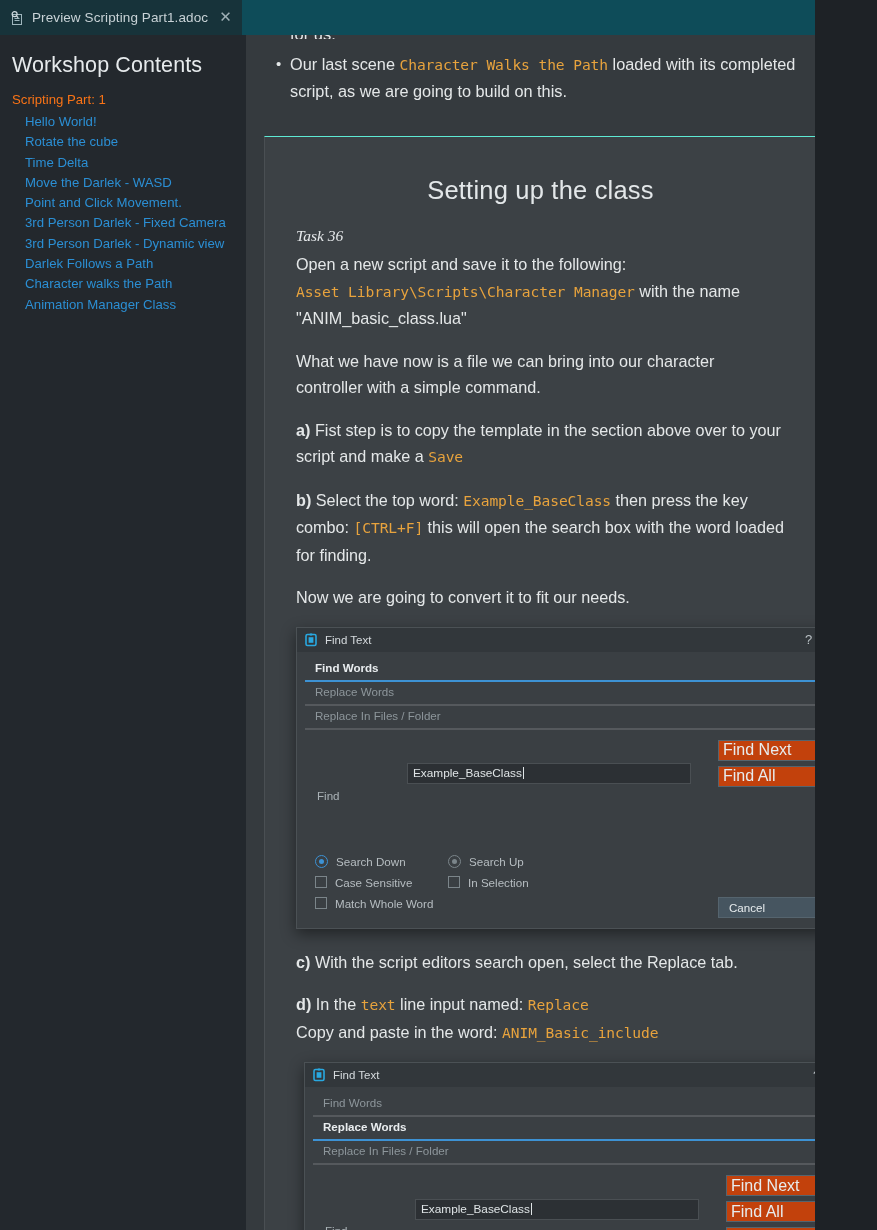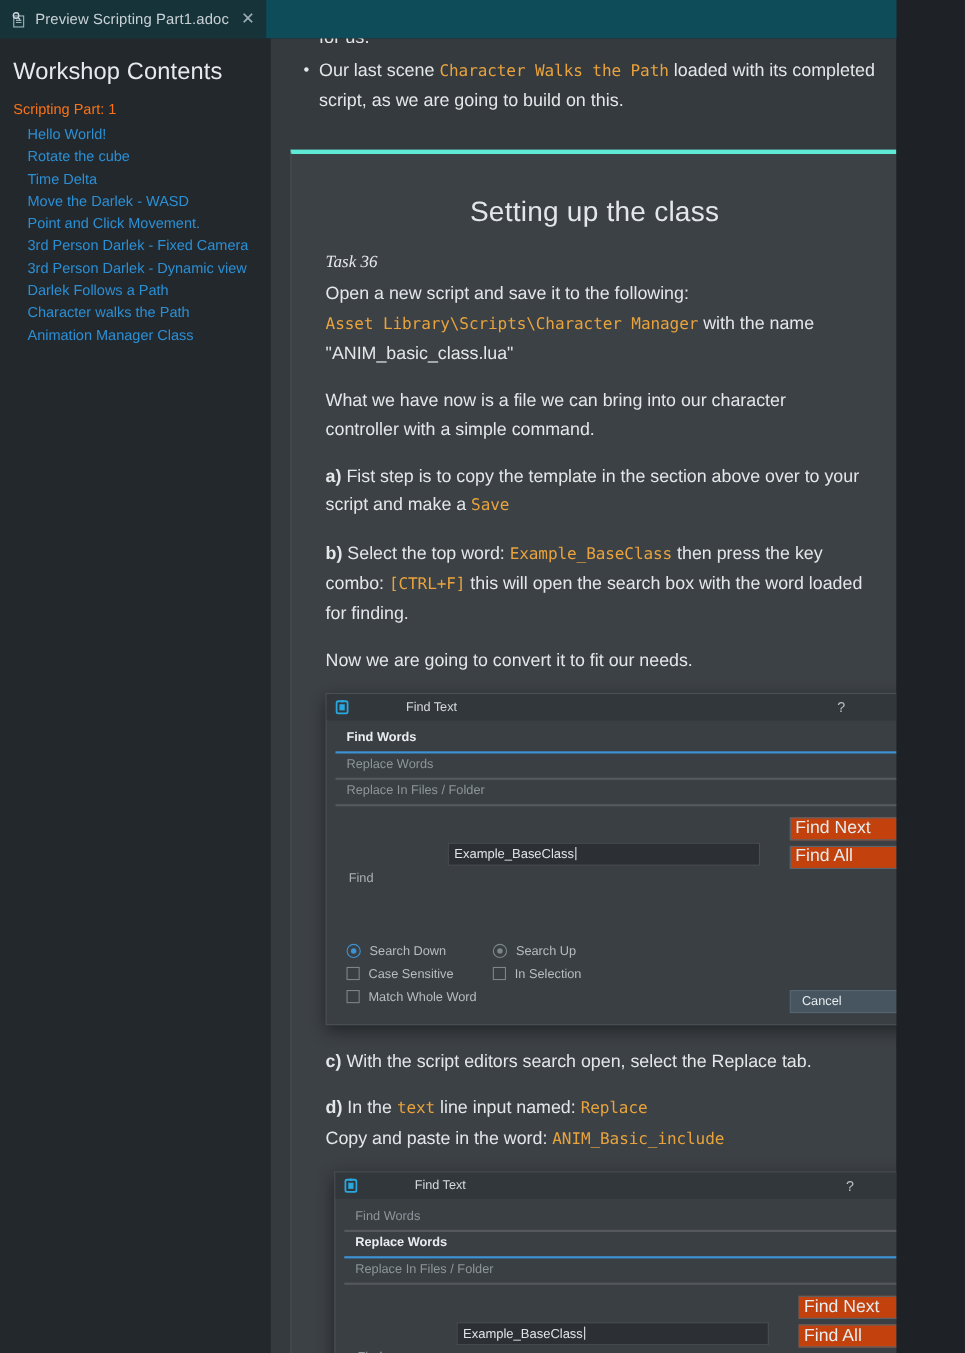--- a/index.html
+++ b/index.html
@@ -82,21 +82,21 @@
   
   .mono {
     font-family: "DejaVu Sans Mono", monospace;
     color: #e8a33d; font-size: 14.6px; letter-spacing: -.1px;
   }
 
   
   .card {
     position: absolute; left: 18px; right: 0; top: 101px; bottom: 0;
     background: #3c4145;
-    border-top: 4px solid #5eead4;
+    border-top: 1px solid #5eead4;
     border-left: 1px solid #4a4f53;
     padding: 0 0 0 0;
   }
   .card-inner { padding: 24px 30px 0 31px; }
   .card h2 {
     text-align: center; color: #e3e7e9; font-size: 25.5px;
     font-weight: 400; margin: 15px 0 22px 0; letter-spacing: .2px;
   }
   .task-label {
     font-style: italic; color: #e6e9eb; font-size: 15.5px;
@@ -111,21 +111,21 @@
   
   .dialog {
     position: relative;
     background: #3a3f43;
     border: 1px solid #4b5155;
     box-shadow: 0 5px 14px rgba(0,0,0,.45);
     width: 555px;
   }
   .dlg-titlebar {
     display: flex; align-items: center; height: 24px;
-    padding: 0 6px 0 7px; background: #32373b; gap: 44px;
+    padding: 0 6px 0 7px; background: #32373b;
   }
   .dlg-icon { width: 14px; height: 14px; flex: 0 0 14px; margin-right: 7px; }
   .dlg-title { color: #d5dadd; font-size: 11.5px; flex: 1; }
   .dlg-help {
     color: #b9c0c4; font-size: 13px; padding: 0 12px 0 6px; cursor: pointer;
   }
   .dlg-close {
     color: #cdd3d6; font-size: 14px; padding: 0 4px; cursor: pointer;
     font-family: "DejaVu Sans", sans-serif;
   }

